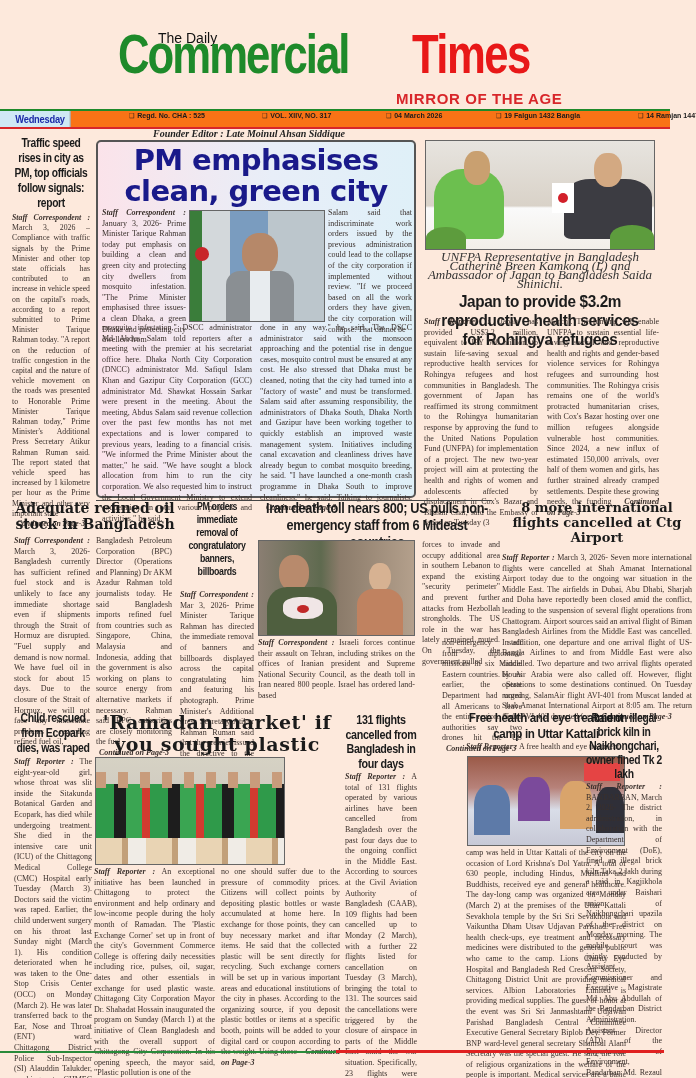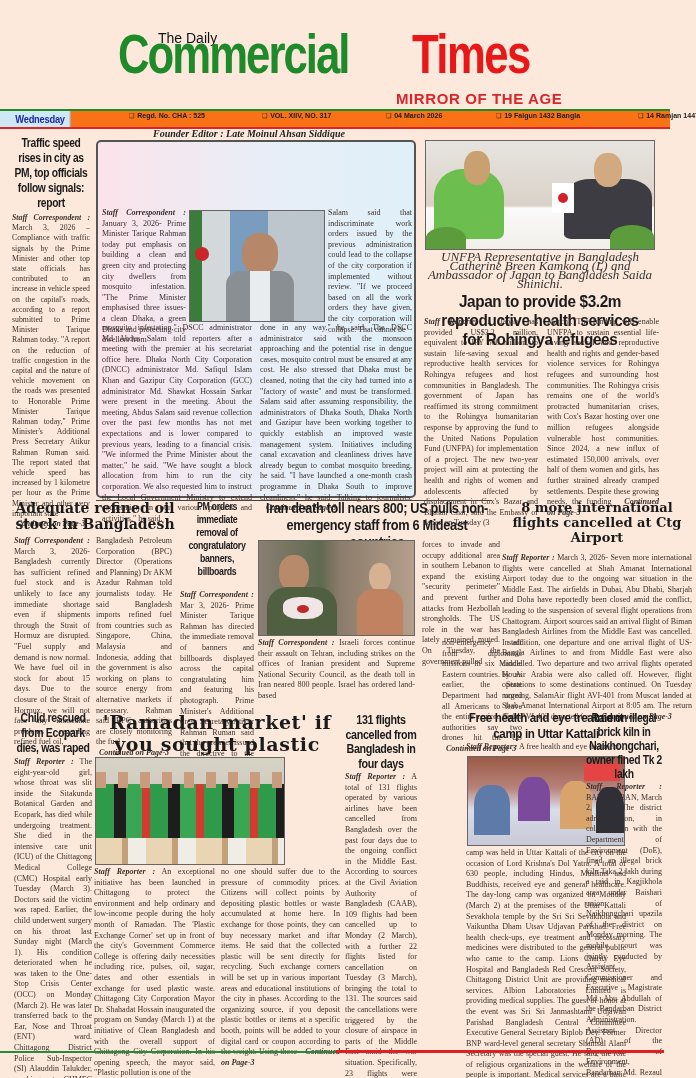--- a/index.html
+++ b/index.html
@@ -62,20 +62,21 @@
 <div class="abs" style="left:12px; top:136px; width:78px;">
   <div class="hl" style="font-size:12.5px; transform:scaleX(0.82); transform-origin:center top; width:96px; margin-left:-9px; line-height:15px;">Traffic speed rises in city as PM, top officials follow signals: report</div>
   <div class="body" style="margin-top:2px; font-size:7.8px; line-height:10.2px;">
     <span class="by">Staff Correspondent :</span>
     <span>March 3, 2026 – Compliance with traffic signals by the Prime Minister and other top state officials has contributed to an increase in vehicle speed on the capital's roads, according to a report submitted to Prime Minister Tarique Rahman today. "A report on the reduction of traffic congestion in the capital and the nature of vehicle movement on the roads was presented to Honorable Prime Minister Tarique Rahman today," Prime Minister's Additional Press Secretary Atikur Rahman Ruman said. The report stated that vehicle speed has increased by 1 kilometre per hour as the Prime Minister and other very important state</span>
     <span class="cont-c">Continued on Page-3</span>
   </div>
 </div>
 
 <div class="lead-box">
+  <div class="hl" style="position:absolute; left:14px; top:3px; width:288px; font-size:29px; font-family:'DejaVu Sans', sans-serif; color:#1a1a8a; line-height:31px; letter-spacing:-0.6px;">PM emphasises clean, green city</div>
   <div class="body" style="position:absolute; left:4px; top:66px; width:84px;">
     <span class="by">Staff Correspondent :</span>
     <span>January 3, 2026- Prime Minister Tarique Rahman today put emphasis on building a clean and green city and protecting city dwellers from mosquito infestation. "The Prime Minister emphasised three issues- a clean Dhaka, a green Dhaka and protecting city dwellers from</span>
   </div>
   <div class="photo" style="left:91px; top:68px; width:136px; height:112px; background:linear-gradient(90deg,#3a7d3a 0 9%, #d3d8db 9% 30%, #7a9cbf 30% 58%, #bcc6cc 58% 100%);">
     <div style="position:absolute; left:5px; top:36px; width:14px; height:14px; border-radius:50%; background:#c8262a;"></div>
     <div style="position:absolute; left:52px; top:22px; width:36px; height:42px; border-radius:45%; background:#b68869;"></div>
     <div style="position:absolute; left:36px; top:60px; width:68px; height:52px; border-radius:14px 14px 0 0; background:#8a8f93;"></div>
     <div style="position:absolute; left:60px; top:60px; width:20px; height:52px; background:#e8ecef;"></div>
   </div>

